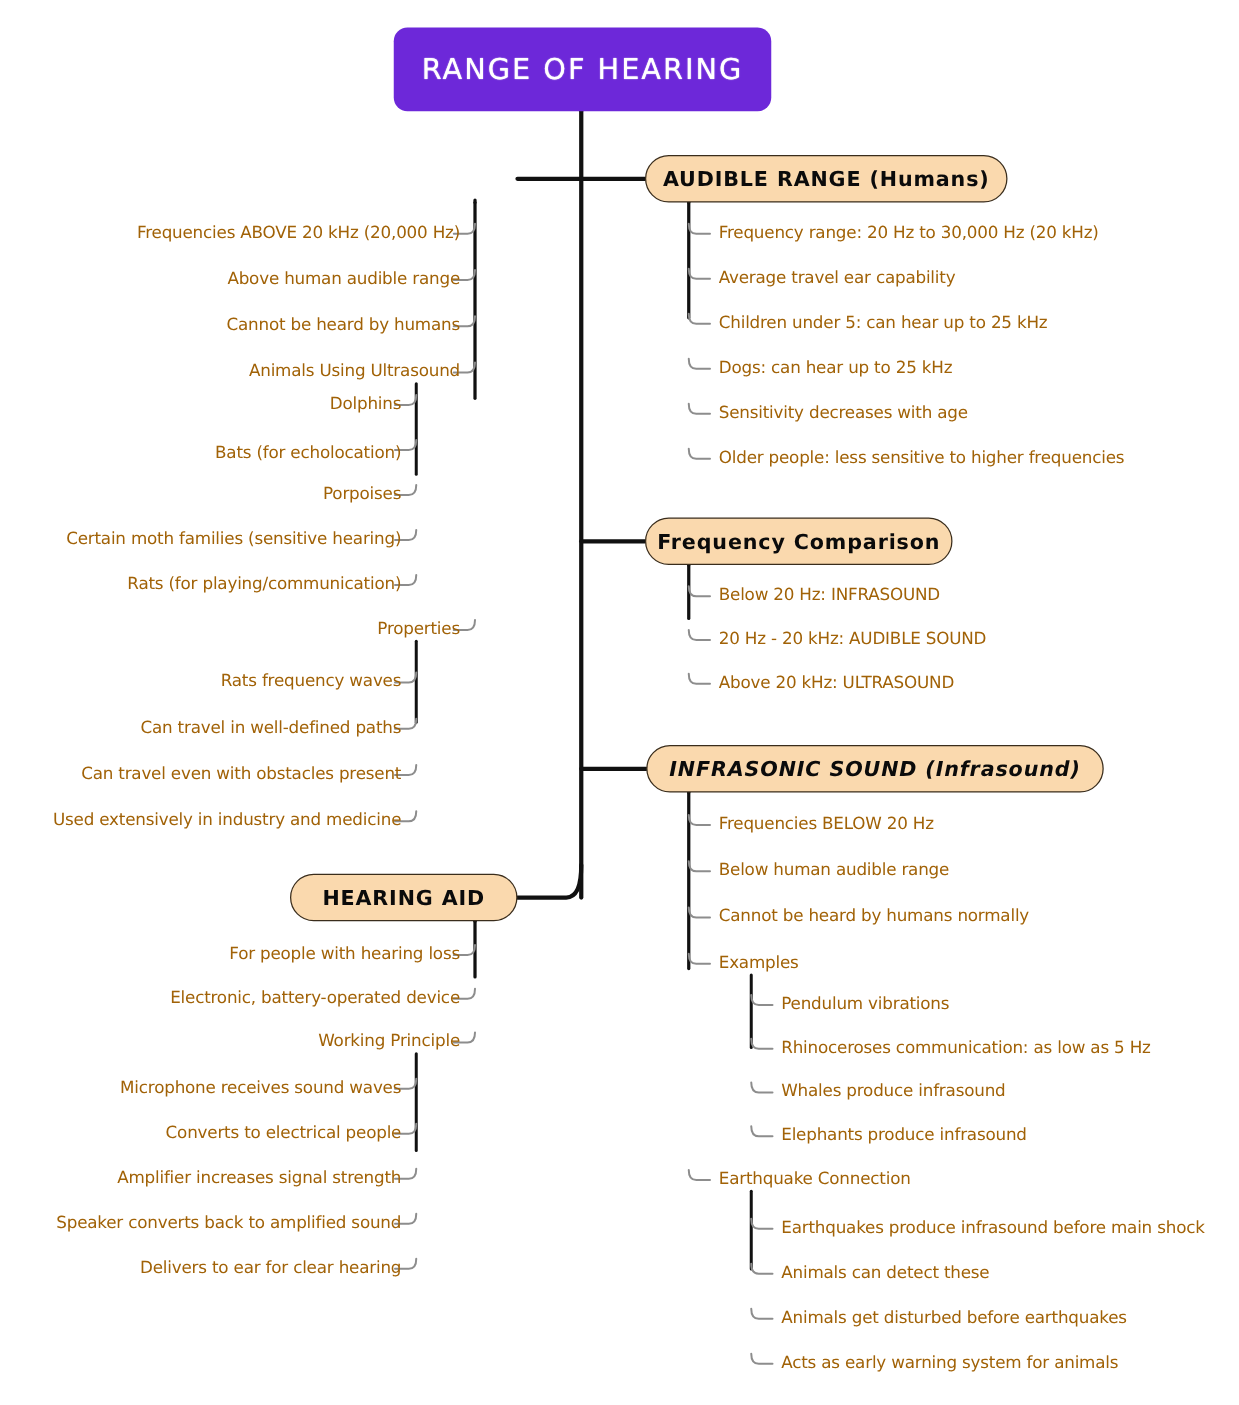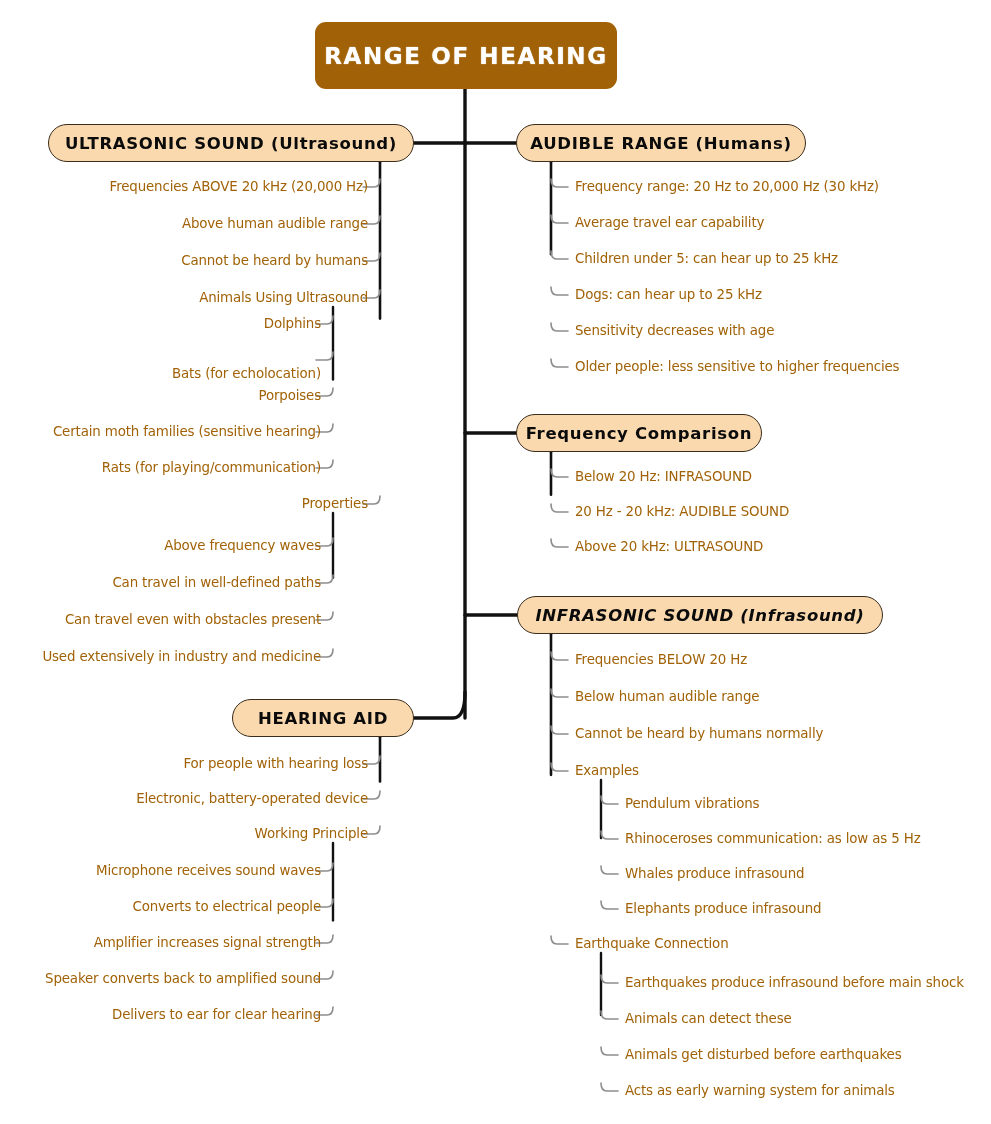--- a/index.html
+++ b/index.html
@@ -29,24 +29,24 @@
   
   .node {
     position: absolute;
     display: flex;
     align-items: center;
     justify-content: center;
     white-space: nowrap;
     font-family: "DejaVu Sans", sans-serif;
   }
   .node-root {
-    background: #a16207;
+    background: #6d28d9;
     color: #ffffff;
     border-radius: 11px;
-    font-weight: bold;
+    font-weight: normal;
     font-size: 23px;
     letter-spacing: 1.6px;
     text-shadow: 0 0 1px #ffffff;
   }
   .node-branch {
     background: #fad9ae;
     border: 1.6px solid #3a2d1c;
     border-radius: 999px;
     color: #0b0b0b;
     font-weight: bold;
@@ -187,52 +187,49 @@
       <path d="M 601 953 L 601 1015.1" fill="none" stroke="#111111" stroke-width="2.4" stroke-linecap="round"></path>
       <path d="M 601 1008.2 L 601 1091" fill="none" stroke="url(#g-subspine-earthquake-connection-953)" stroke-width="1.6" stroke-linecap="round"></path>
       <path d="M 601 975 Q 601 983 607 983 L 618 983" fill="none" stroke="#8d8d8d" stroke-width="1.6" stroke-linecap="round"></path>
       <path d="M 601 1011 Q 601 1019 607 1019 L 618 1019" fill="none" stroke="#8d8d8d" stroke-width="1.6" stroke-linecap="round"></path>
       <path d="M 601 1047 Q 601 1055 607 1055 L 618 1055" fill="none" stroke="#8d8d8d" stroke-width="1.6" stroke-linecap="round"></path>
       <path d="M 601 1083 Q 601 1091 607 1091 L 618 1091" fill="none" stroke="#8d8d8d" stroke-width="1.6" stroke-linecap="round"></path>
     </svg>
 <div class="node node-root" style="left: 315px; top: 22px; width: 302px; height: 67px;">
       <span>RANGE OF HEARING</span>
     </div>
-    <div class="node node-branch" style="left: 48px; top: 124px; width: 366px; height: 38px;">
-      <span>ULTRASONIC SOUND (Ultrasound)</span>
-    </div>
     <div class="leaf leaf-left" style="left: 368px; top: 180px;">Frequencies ABOVE 20 kHz (20,000 Hz)</div>
     <div class="leaf leaf-left" style="left: 368px; top: 217px;">Above human audible range</div>
     <div class="leaf leaf-left" style="left: 368px; top: 254px;">Cannot be heard by humans</div>
     <div class="leaf leaf-left" style="left: 368px; top: 291px;">Animals Using Ultrasound</div>
     <div class="leaf leaf-left" style="left: 321px; top: 317px;">Dolphins</div>
-    <div class="leaf leaf-left" style="left: 321px; top: 367px;">Bats (for echolocation)</div>
+    <div class="leaf leaf-left" style="left: 321px; top: 356px;">Bats (for echolocation)</div>
     <div class="leaf leaf-left" style="left: 321px; top: 389px;">Porpoises</div>
     <div class="leaf leaf-left" style="left: 321px; top: 425px;">Certain moth families (sensitive hearing)</div>
     <div class="leaf leaf-left" style="left: 321px; top: 461px;">Rats (for playing/communication)</div>
     <div class="leaf leaf-left" style="left: 368px; top: 497px;">Properties</div>
-    <div class="leaf leaf-left" style="left: 321px; top: 539px;">Above frequency waves</div>
+    <div class="leaf leaf-left" style="left: 321px; top: 539px;">Rats frequency waves</div>
     <div class="leaf leaf-left" style="left: 321px; top: 576px;">Can travel in well-defined paths</div>
     <div class="leaf leaf-left" style="left: 321px; top: 613px;">Can travel even with obstacles present</div>
     <div class="leaf leaf-left" style="left: 321px; top: 650px;">Used extensively in industry and medicine</div>
     <div class="node node-branch" style="left: 232px; top: 699px; width: 182px; height: 38px;">
       <span>HEARING AID</span>
     </div>
     <div class="leaf leaf-left" style="left: 368px; top: 757px;">For people with hearing loss</div>
     <div class="leaf leaf-left" style="left: 368px; top: 792px;">Electronic, battery-operated device</div>
     <div class="leaf leaf-left" style="left: 368px; top: 827px;">Working Principle</div>
     <div class="leaf leaf-left" style="left: 321px; top: 864px;">Microphone receives sound waves</div>
     <div class="leaf leaf-left" style="left: 321px; top: 900px;">Converts to electrical people</div>
     <div class="leaf leaf-left" style="left: 321px; top: 936px;">Amplifier increases signal strength</div>
     <div class="leaf leaf-left" style="left: 321px; top: 972px;">Speaker converts back to amplified sound</div>
     <div class="leaf leaf-left" style="left: 321px; top: 1008px;">Delivers to ear for clear hearing</div>
     <div class="node node-branch" style="left: 516px; top: 124px; width: 290px; height: 38px;">
       <span>AUDIBLE RANGE (Humans)</span>
     </div>
-    <div class="leaf leaf-right" style="left: 575px; top: 180px;">Frequency range: 20 Hz to 20,000 Hz (30 kHz)</div>
+    <div class="leaf leaf-right" style="left: 575px; top: 180px;">Frequency range: 20 Hz to 30,000 Hz (20 kHz)</div>
     <div class="leaf leaf-right" style="left: 575px; top: 216px;">Average travel ear capability</div>
     <div class="leaf leaf-right" style="left: 575px; top: 252px;">Children under 5: can hear up to 25 kHz</div>
     <div class="leaf leaf-right" style="left: 575px; top: 288px;">Dogs: can hear up to 25 kHz</div>
     <div class="leaf leaf-right" style="left: 575px; top: 324px;">Sensitivity decreases with age</div>
     <div class="leaf leaf-right" style="left: 575px; top: 360px;">Older people: less sensitive to higher frequencies</div>
     <div class="node node-branch" style="left: 516px; top: 414px; width: 246px; height: 38px;">
       <span>Frequency Comparison</span>
     </div>
     <div class="leaf leaf-right" style="left: 575px; top: 470px;">Below 20 Hz: INFRASOUND</div>
     <div class="leaf leaf-right" style="left: 575px; top: 505px;">20 Hz - 20 kHz: AUDIBLE SOUND</div>

